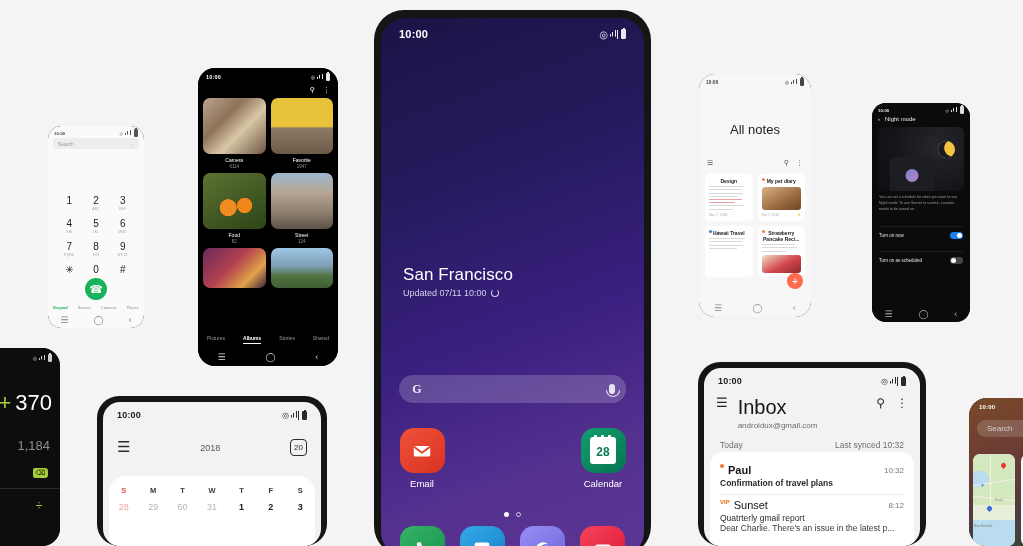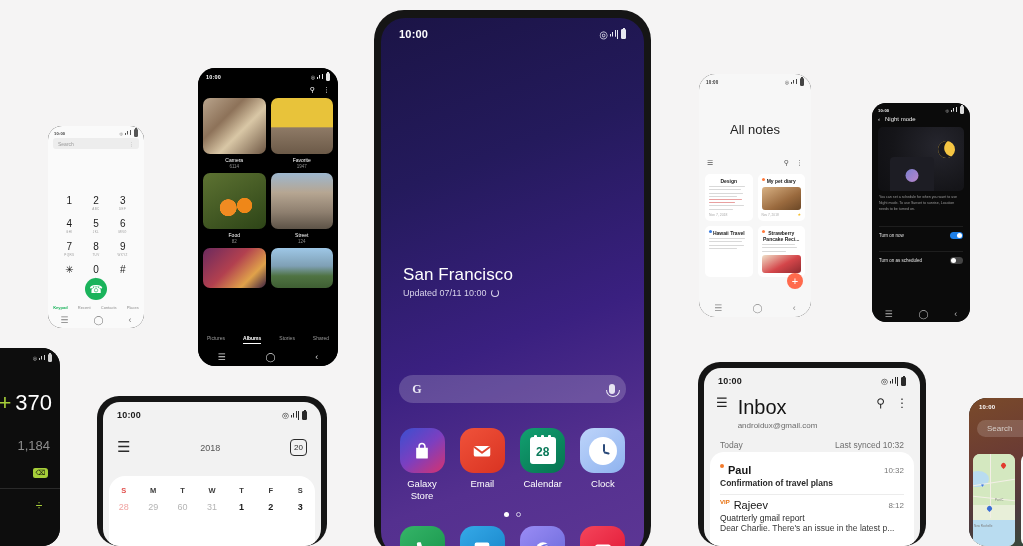--- a/index.html
+++ b/index.html
@@ -443,57 +443,38 @@
         </div>
       </div>
 
       <div class="searchpill">
         <span class="gicon">G</span>
         <span class="mic"></span>
       </div>
 
       <div class="appgrid">
         <div class="app">
-          <div class="sq" style="background:linear-gradient(140deg,#3a4fd0 0%,#7c3fc0 50%,#d6326e 100%)">
-            <svg width="20" height="20" viewBox="0 0 24 24" aria-hidden="true">
-                <path d="M5 8h14v12a1 1 0 0 1-1 1H6a1 1 0 0 1-1-1V8z" fill="#fff"></path>
-                <path d="M8.5 9V6.5a3.5 3.5 0 0 1 7 0V9" stroke="#fff" stroke-width="1.9" fill="none" stroke-linecap="round"></path>
-              </svg>
-          </div>
-          <div class="lbl" style="white-space:pre-line">Galaxy
-Store</div>
-        </div>
-        <div class="app">
           <div class="sq" style="background:linear-gradient(140deg,#f0523a,#d93322)">
             <svg width="22" height="22" viewBox="0 0 24 24" aria-hidden="true">
                 <rect x="3" y="6.5" width="18" height="11.5" rx="2" fill="#fff"></rect>
                 <path d="M4 8l8 6 8-6" stroke="#e0452f" stroke-width="2.1" fill="none" stroke-linecap="round" stroke-linejoin="round"></path>
               </svg>
           </div>
           <div class="lbl">Email</div>
         </div>
         <div class="app">
           <div class="sq" style="background:linear-gradient(140deg,#12a070,#067350); position:relative">
             <div style="width:26px;height:27px;background:#fff;border-radius:3px;position:relative;display:flex;align-items:center;justify-content:center">
               <span style="font-size:12px;font-weight:700;color:#0b7a5a;margin-top:3px">28</span>
               <span style="position:absolute;top:-2px;left:4px;width:3px;height:5px;background:#fff;border-radius:1px"></span>
               <span style="position:absolute;top:-2px;left:11px;width:3px;height:5px;background:#fff;border-radius:1px"></span>
               <span style="position:absolute;top:-2px;left:18px;width:3px;height:5px;background:#fff;border-radius:1px"></span>
             </div>
           </div>
           <div class="lbl">Calendar</div>
-        </div>
-        <div class="app">
-          <div class="sq" style="background:linear-gradient(140deg,#bdd4fa,#8fb3ef)">
-            <div style="width:28px;height:28px;border-radius:50%;background:#fff;position:relative">
-              <span style="position:absolute;left:50%;top:7px;width:1.6px;height:8px;background:#2b4a7a;transform-origin:bottom;border-radius:1px"></span>
-              <span style="position:absolute;left:50%;top:9px;width:1.6px;height:6px;background:#2b4a7a;transform:rotate(105deg);transform-origin:bottom;border-radius:1px"></span>
-            </div>
-          </div>
-          <div class="lbl">Clock</div>
         </div>
       </div>
 
       <div class="dots">
         <span class="dot"></span>
         <span class="dot o"></span>
       </div>
 
       <div class="dock">
         <div class="app">
@@ -687,21 +668,21 @@
             </span>
             <span class="time">10:32</span>
           </div>
           <div class="subj">Confirmation of travel plans</div>
         </div>
         <div class="edivide"></div>
         <div class="erow">
           <div class="top">
             <span class="from">
               <span class="vip">VIP</span>
-              <span style="font-weight:400">Rajeev</span>
+              <span style="font-weight:400">Sunset</span>
             </span>
             <span class="time">8:12</span>
           </div>
           <div class="subj" style="font-weight:400">Quatrterly gmail report</div>
           <div class="prev">
             <span>Dear Charlie. There's an issue in the latest p...</span>
 
           </div>
         </div>
       </div>

